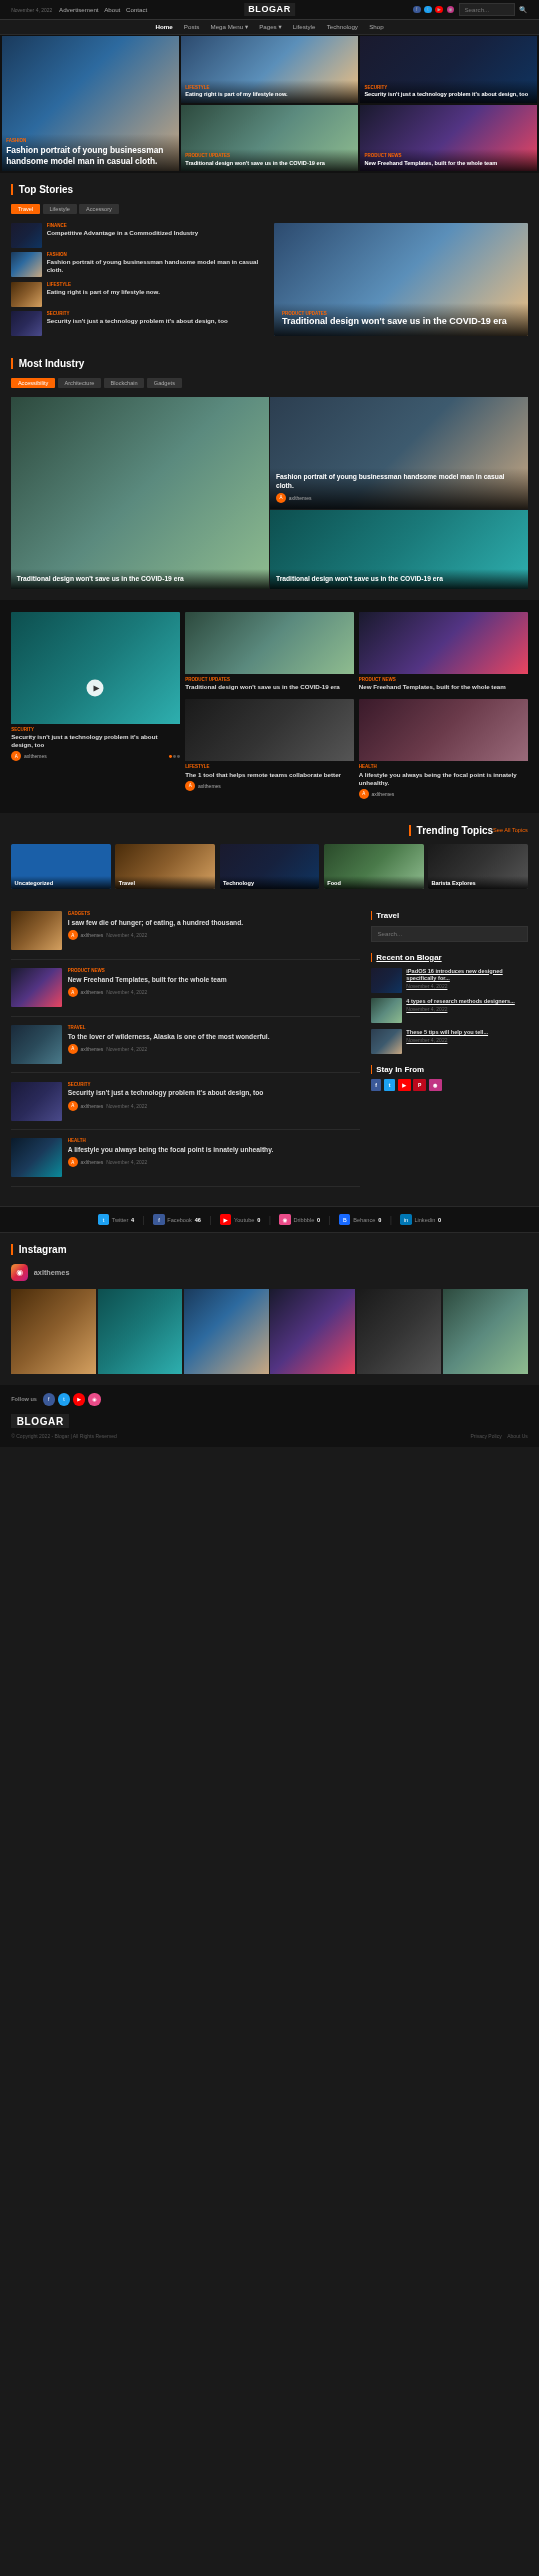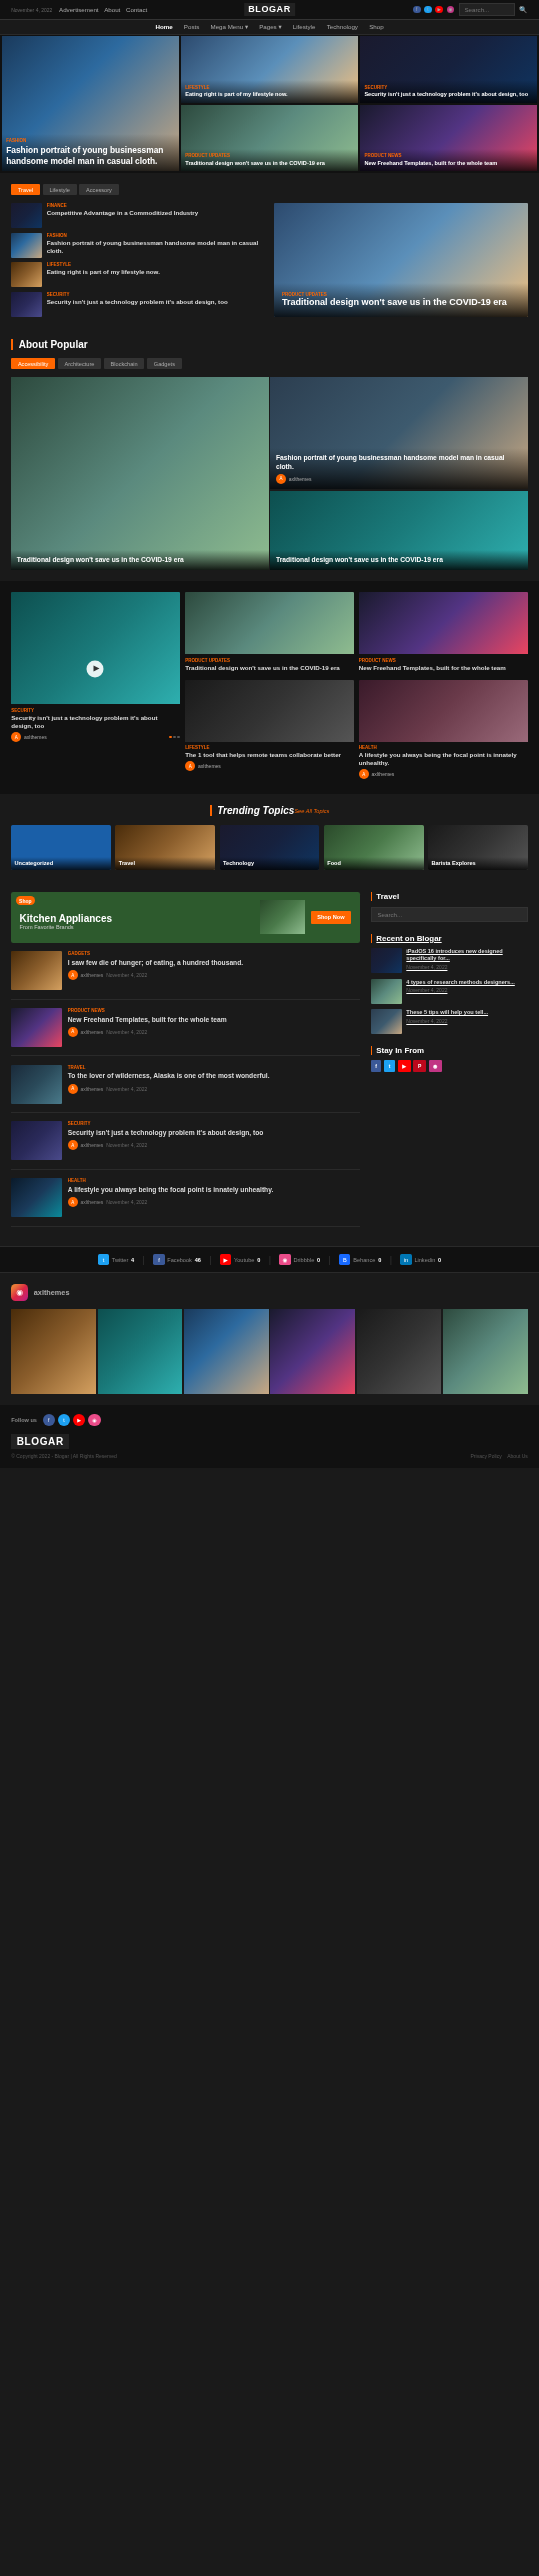--- a/index.html
+++ b/index.html
@@ -82,21 +82,21 @@
     .video-info { padding: 3.4px 0; }
     .video-cat { font-size: 4.5px; color: #f60; text-transform: uppercase; font-weight: bold; }
     .video-title { font-size: 6.2px; font-weight: bold; color: #ddd; line-height: 1.3; margin-top: 1.1px; }
     .video-author { display: flex; align-items: center; gap: 2.8px; margin-top: 2.2px; }
     .dots { display: flex; gap: 1.1px; margin-left: auto; }
     .dot { width: 2.8px; height: 2.8px; border-radius: 50%; background: #555; }
     .dot.active { background: #f60; }
 
     
     .trending { background: #1a1a1a; padding: 11.2px; }
-    .trending-header { display: flex; justify-content: center; align-items: center; margin-bottom: 8.4px; font-style: italic; }
+    .trending-header { display: flex; justify-content: flex-end; align-items: center; margin-bottom: 8.4px; }
     .see-all { font-size: 5.6px; color: #f60; cursor: pointer; }
     .trending-grid { display: grid; grid-template-columns: repeat(5, 1fr); gap: 4.5px; }
     .trending-item { position: relative; border-radius: 1.7px; overflow: hidden; cursor: pointer; min-height: 45px; }
     .trending-overlay { position: absolute; bottom: 0; left: 0; right: 0; padding: 3.4px; background: linear-gradient(transparent, rgba(0,0,0,0.8)); }
     .trending-label { font-size: 5.6px; font-weight: bold; color: #fff; }
     .trending-blue { background: #1a5fa8; }
 
     
     .content-area { display: grid; grid-template-columns: 1fr 157px; gap: 11.2px; padding: 11.2px; background: #1a1a1a; }
     
@@ -239,20 +239,21 @@
     <div class="hero-card img-templates" style="min-height:65px;">
       <div class="hero-overlay">
         <div class="hero-category">Product News</div>
         <div class="hero-title" style="font-size:5.6px;">New Freehand Templates, built for the whole team</div>
       </div>
     </div>
   </div>
 </div>
 
 <div class="top-stories">
+  <div class="section-title">Top Stories</div>
   <div class="tabs">
     <div class="tab active">Travel</div>
     <div class="tab">Lifestyle</div>
     <div class="tab">Accessory</div>
   </div>
   <div class="stories-layout">
     <div class="stories-list">
       <div class="story-item">
         <div class="story-thumb img-tech"></div>
         <div class="story-text">
@@ -285,21 +286,21 @@
     <div class="story-featured img-woman-pool">
       <div class="story-featured-overlay">
         <div class="story-cat">Product Updates</div>
         <div class="story-featured-title">Traditional design won't save us in the COVID-19 era</div>
       </div>
     </div>
   </div>
 </div>
 
 <div class="most-popular">
-  <div class="section-title">About Popular</div>
+  <div class="section-title">Most Industry</div>
   <div class="tabs">
     <div class="tab active">Accessibility</div>
     <div class="tab">Architecture</div>
     <div class="tab">Blockchain</div>
     <div class="tab">Gadgets</div>
   </div>
   <div class="popular-grid">
     <div class="popular-card img-design" style="min-height:112px;">
       <div class="popular-card-overlay">
         <div class="popular-card-title">Traditional design won't save us in the COVID-19 era</div>
@@ -419,29 +420,20 @@
       <div class="trending-overlay">
         <div class="trending-label">Barista Explores</div>
       </div>
     </div>
   </div>
 </div>
 
 <div class="content-area">
   <div class="main-content">
 
-    <div class="banner">
-      <span class="banner-badge">Shop</span>
-      <div class="banner-text-area">
-        <div class="banner-title">Kitchen Appliances</div>
-        <div class="banner-sub">From Favorite Brands</div>
-      </div>
-      <div class="banner-img img-kitchen"></div>
-      <button class="banner-btn">Shop Now</button>
-    </div>
 
     <div class="article-item">
       <div class="article-thumb img-food"></div>
       <div class="article-info">
         <div class="article-cat">Gadgets</div>
         <div class="article-title">I saw few die of hunger; of eating, a hundred thousand.</div>
         <div class="article-meta">
           <div class="avatar-sm">A</div>
           <span class="article-author">axlthemes</span>
           <span class="article-date">November 4, 2022</span>
@@ -579,20 +571,21 @@
   </div>
   <span class="sep">|</span>
   <div class="social-bar-item">
     <div class="social-bar-icon" style="background:#0077b5;">in</div>
     <span>Linkedin</span>
     <span class="social-count">0</span>
   </div>
 </div>
 
 <div class="instagram-section">
+  <div class="section-title">Instagram</div>
   <div class="insta-header">
     <div class="insta-icon">◉</div>
     <span class="insta-handle">axlthemes</span>
   </div>
   <div class="insta-grid">
     <div class="insta-item img-food" style="min-height:45px;"></div>
     <div class="insta-item img-teal" style="min-height:45px;"></div>
     <div class="insta-item img-woman-blue" style="min-height:45px;"></div>
     <div class="insta-item img-templates" style="min-height:45px;"></div>
     <div class="insta-item img-dark-photo" style="min-height:45px;"></div>

